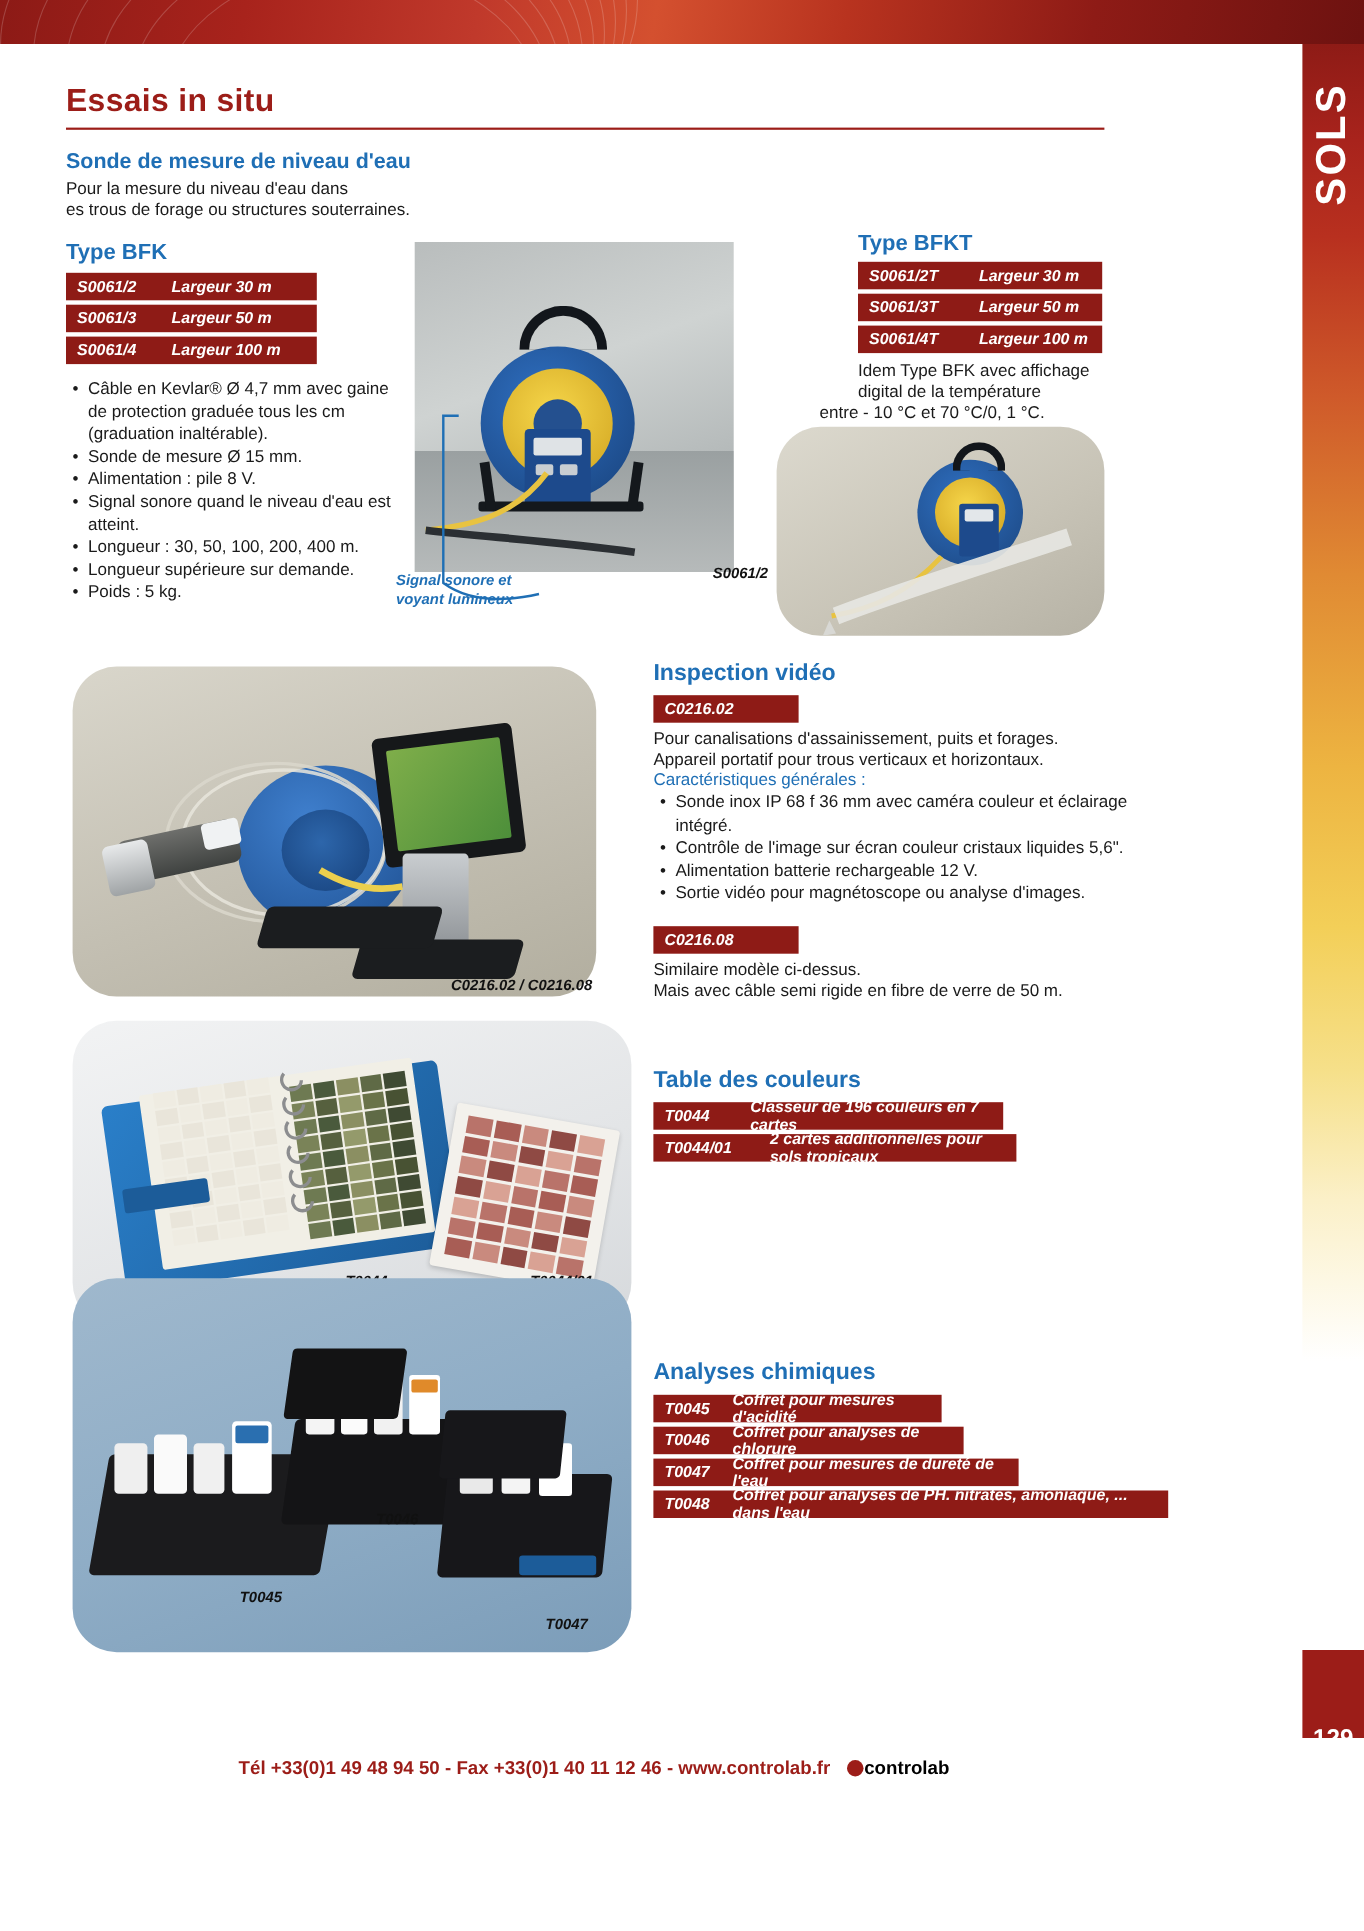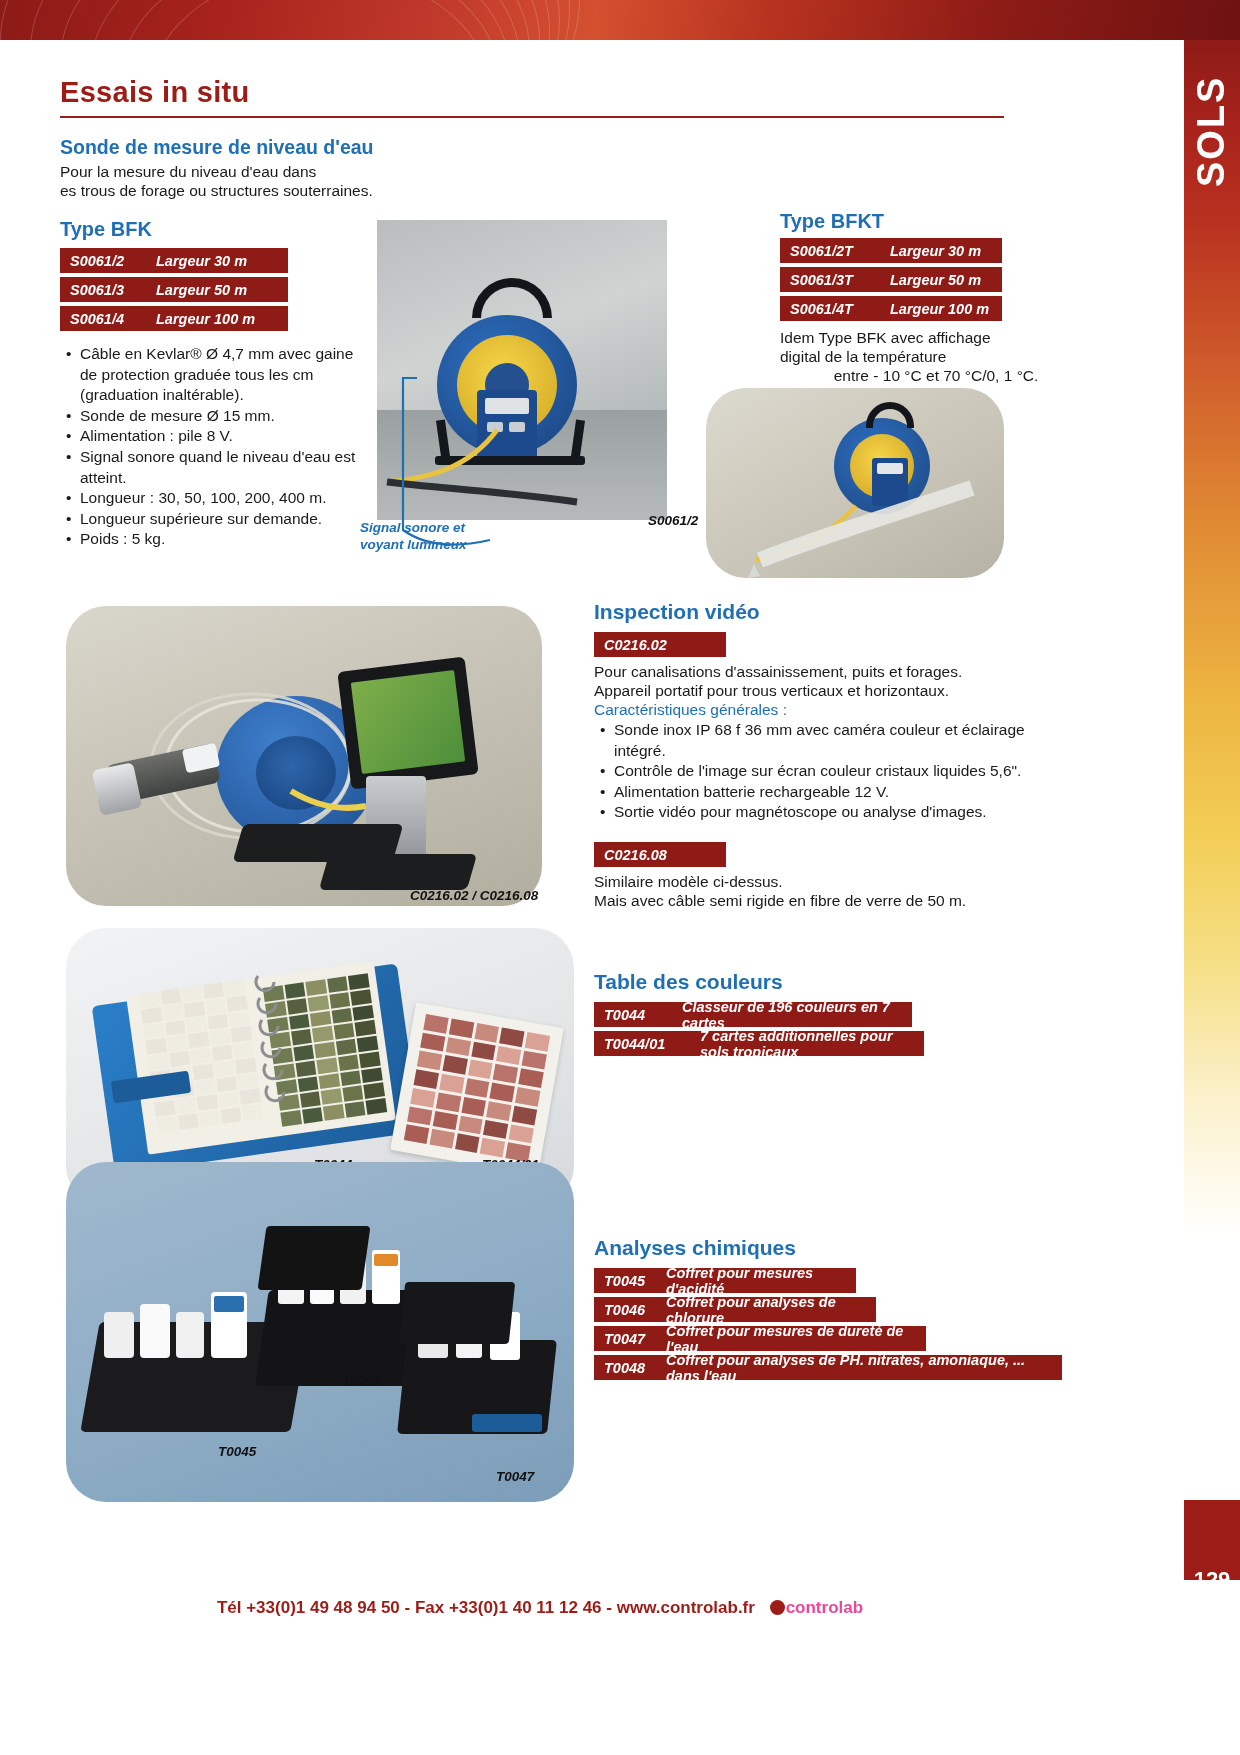--- a/index.html
+++ b/index.html
@@ -209,21 +209,21 @@
       <span class="desc">Largeur 50 m</span>
     </div>
     <div class="code-row">
       <span class="ref" style="min-width:100px;">S0061/4T</span>
       <span class="desc">Largeur 100 m</span>
     </div>
   </div>
 
   <div class="body-text" style="left:780px; top:288px; width:240px;">Idem Type BFK avec affichage</div>
   <div class="body-text" style="left:780px; top:307px; width:240px;">digital de la température</div>
-  <div class="body-text" style="left:816px; top:326px; width:240px;text-align:center;">entre - 10 °C et 70 °C/0, 1 °C.</div>
+  <div class="body-text" style="left:745px; top:326px; width:240px;">entre - 10 °C et 70 °C/0, 1 °C.</div>
 
   <div class="photo photo-rounded" style="left:706px; top:348px; width:298px; height:190px; background:linear-gradient(150deg,#dcd9ce,#c7c3b6 60%,#b6b2a5);">
     <div style="position:absolute;left:128px;top:30px;width:96px;height:96px;border-radius:50%;background:radial-gradient(circle at 42% 36%,#2f6fc0,#1b4680);"></div>
     <div style="position:absolute;left:144px;top:46px;width:64px;height:64px;border-radius:50%;background:radial-gradient(circle at 45% 40%,#f6d64a,#cfa01e);"></div>
     <div style="position:absolute;left:160px;top:14px;width:48px;height:26px;border:7px solid #12161b;border-bottom:none;border-radius:26px 26px 0 0;"></div>
     <div style="position:absolute;left:166px;top:70px;width:36px;height:48px;background:#1d4a8c;border-radius:3px;"></div>
     <div style="position:absolute;left:171px;top:75px;width:26px;height:11px;background:#e3e7ea;border-radius:2px;"></div>
     <svg style="position:absolute;left:0;top:0;" width="298" height="190" viewBox="0 0 298 190">
       <path d="M150,118 C120,150 90,165 50,172" stroke="#e8c341" stroke-width="4.5" fill="none"></path>
       <path d="M54,172 C110,150 200,122 266,100" stroke="#e6e6e2" stroke-width="16" fill="none" opacity="0.92"></path>
@@ -439,21 +439,21 @@
 
   <h2 class="sec-blue" style="left:594px; top:930px; font-size:21px;">Table des couleurs</h2>
 
   <div style="position:absolute; left:594px; top:962px;">
     <div class="code-row" style="width:318px;">
       <span class="ref" style="min-width:78px;">T0044</span>
       <span class="desc">Classeur de 196 couleurs en 7 cartes</span>
     </div>
     <div class="code-row" style="width:330px;">
       <span class="ref" style="min-width:96px;">T0044/01</span>
-      <span class="desc">7 cartes additionnelles pour sols tropicaux</span>
+      <span class="desc">2 cartes additionnelles pour sols tropicaux</span>
     </div>
   </div>
 
   <div class="photo photo-rounded" style="left:66px; top:1122px; width:508px; height:340px; background:linear-gradient(160deg,#9fb8cd,#8fadc6 50%,#7c9db9);">
 
     <div style="position:absolute;left:24px;top:160px;width:210px;height:110px;background:#1b1b1d;border-radius:5px;transform:skewX(-10deg);"></div>
     <div style="position:absolute;left:38px;top:150px;width:30px;height:46px;background:#efefef;border-radius:4px;"></div>
     <div style="position:absolute;left:74px;top:142px;width:30px;height:54px;background:#fafafa;border-radius:4px;"></div>
     <div style="position:absolute;left:110px;top:150px;width:28px;height:46px;background:#f0f0f0;border-radius:4px;"></div>
     <div style="position:absolute;left:145px;top:130px;width:36px;height:66px;background:#ffffff;border-radius:4px;"></div>
@@ -496,18 +496,18 @@
     <div class="code-row" style="width:468px;">
       <span class="ref" style="min-width:62px;">T0048</span>
       <span class="desc">Coffret pour analyses de PH. nitrates, amoniaque, ... dans l'eau</span>
     </div>
   </div>
 
   <div class="footer">
     <div class="footer-text">
       <span>Tél +33(0)1 49 48 94 50 - Fax +33(0)1 40 11 12 46 - www.controlab.fr</span>
       <span style="margin-left:10px;">
-        <span class="logo-dot"></span><span style="color:#ec4899;font-weight:bold;">controlab</span>
+        <span class="logo-dot"></span><span style="color:#000000;font-weight:bold;">controlab</span>
       </span>
     </div>
   </div>
 
 </div>
 
 </body></html>

